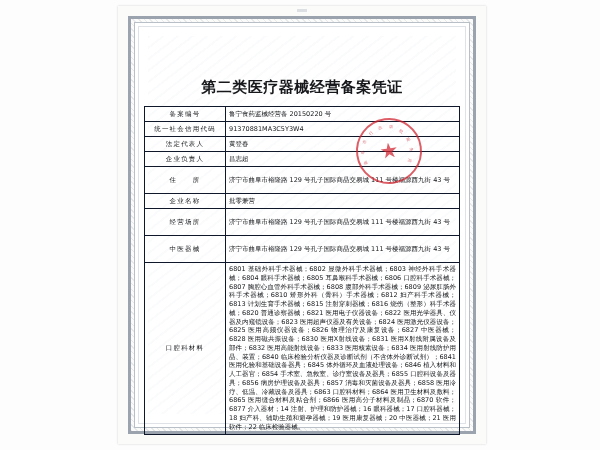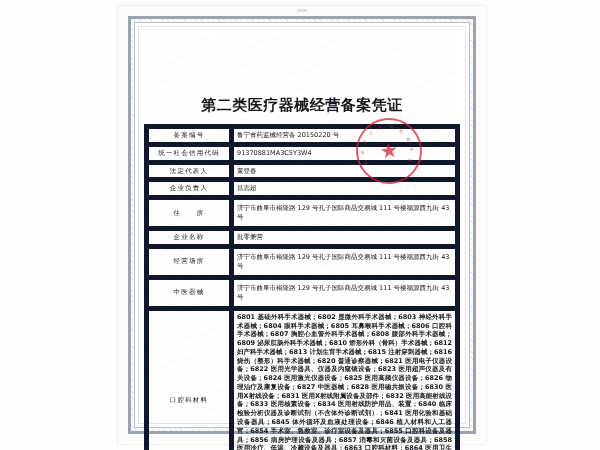--- a/index.html
+++ b/index.html
@@ -63,30 +63,30 @@
     right: 26px;
     bottom: 26px;
   }
   .cert-title {
     text-align: center;
     font-family: "DejaVu Serif", serif;
     font-weight: bold;
     font-size: 15px;
     letter-spacing: 0.5px;
     color: #16181b;
-    margin-top: 64px;
+    margin-top: 46px;
     margin-bottom: 9px;
   }
   table.cert-table {
     width: 100%;
     border-collapse: collapse;
     table-layout: fixed;
   }
   table.cert-table td {
-    border: 5px solid #0f172a;
+    border: 1px solid #0f172a;
     vertical-align: middle;
     padding: 2px 3px;
     font-size: 6.5px;
     color: #15171a;
     line-height: 1.35;
     font-family: "DejaVu Sans", sans-serif;
   }
   td.label {
     width: 74px;
     text-align: center;
@@ -104,21 +104,20 @@
   }
   td.scope {
     text-align: justify;
     font-size: 3.4px;
     line-height: 1.5;
     letter-spacing: 0px;
     padding: 3px 4px;
     color: #22252a;
     height: 150px;
     vertical-align: top;
-    font-weight: bold;
   }
   .row-h1 { height: 15px; }
   .row-h2 { height: 24px; }
   
   .seal {
     position: absolute;
     left: 238px;
     top: 112px;
     width: 62px;
     height: 62px;

